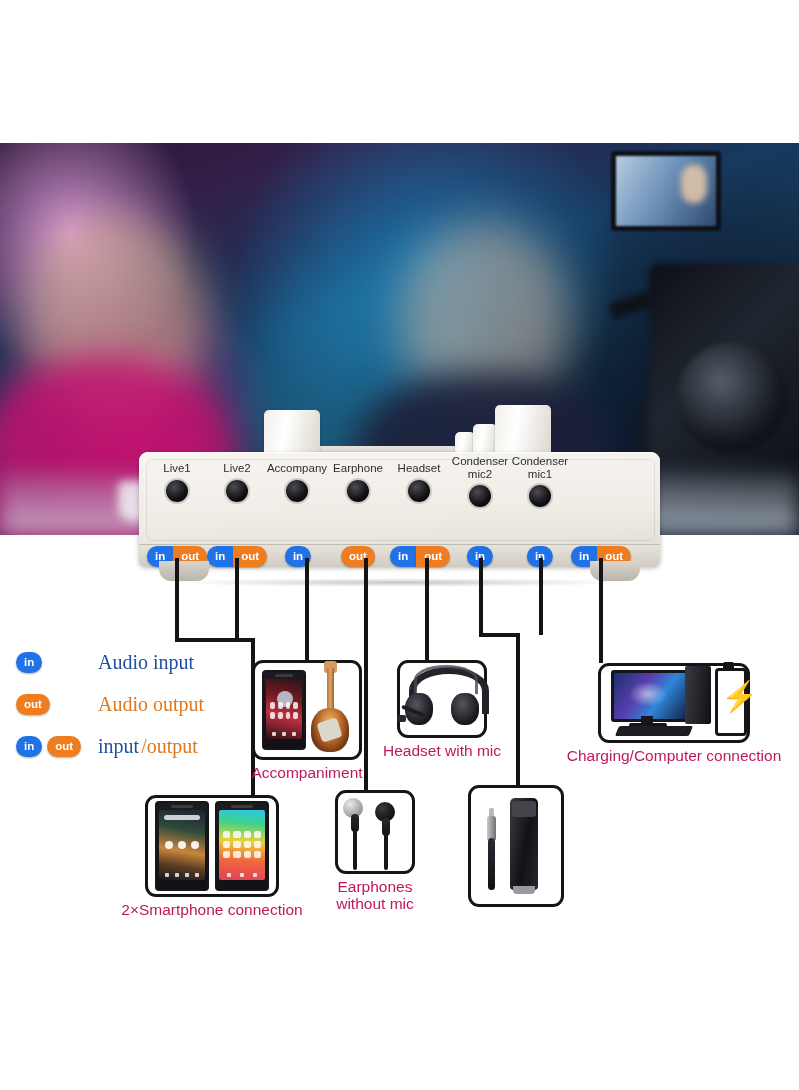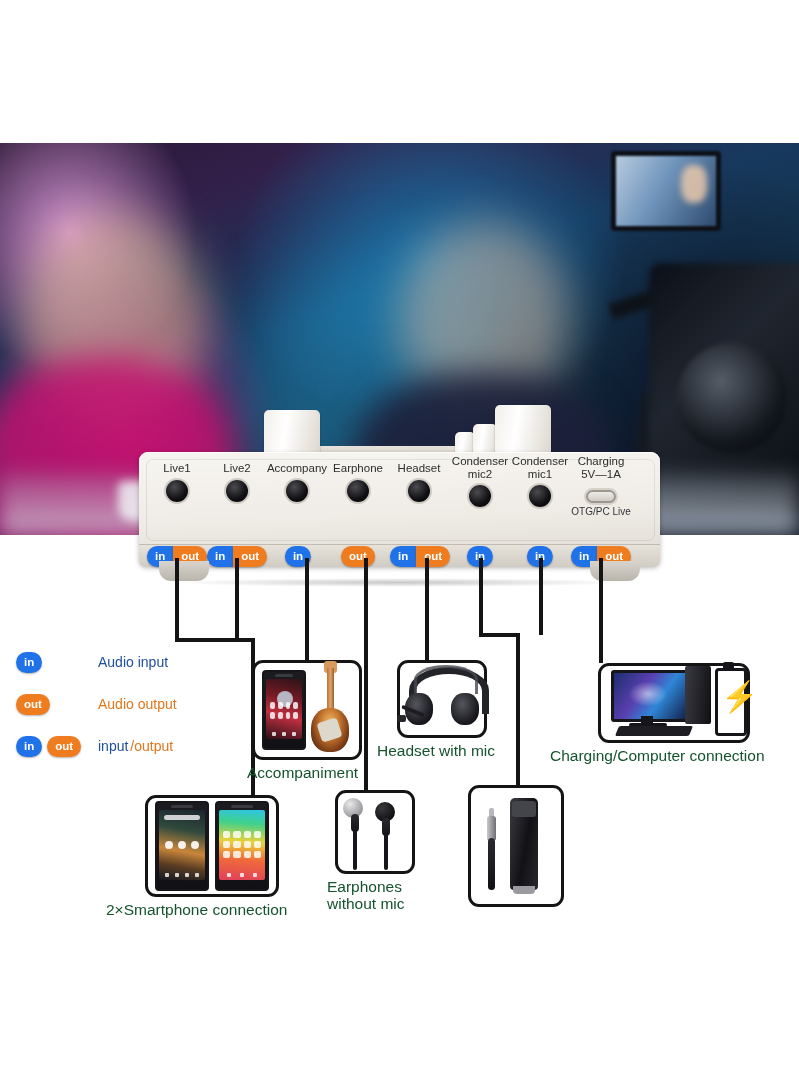--- a/index.html
+++ b/index.html
@@ -161,36 +161,36 @@
   .bdg.in{background:#1f72e8;}
   .bdg.out{background:#ef7c1f;}
   .bdg.solo{border-radius:11px;}
   .bdg.first{border-radius:11px 0 0 11px;}
   .bdg.last{border-radius:0 11px 11px 0;}
 
   
   #legend{position:absolute;left:16px;top:648px;width:240px;}
   .lg-row{display:flex;align-items:center;height:28px;margin-bottom:14px;}
   .lg-badges{display:flex;align-items:center;width:78px;}
-  .lg-text{font-size:14px;margin-left:4px;font-family:Liberation Sans, sans-serif;}
+  .lg-text{font-size:20px;margin-left:4px;font-family:Liberation Serif, serif;}
   .t-blue{color:#1f4fa0;}
   .t-orange{color:#e0771c;}
 
   
   #wires{position:absolute;left:0;top:0;width:799px;height:1090px;pointer-events:none;}
 
   
   .callout{position:absolute;}
   .cbox{
     border:3.5px solid #141414;border-radius:11px;background:#ffffff;
     display:flex;align-items:center;justify-content:center;
     box-sizing:border-box;
   }
   .clabel{
-    font-size:15.5px;color:#14532d;margin-top:4px;line-height:17px;
+    text-align:center;font-size:15.5px;color:#be185d;margin-top:4px;line-height:17px;
     font-family:"Liberation Sans", sans-serif;white-space:nowrap;
   }
   .clabel.two{white-space:normal;}
 
   
   .phone{border-radius:4px;position:relative;overflow:hidden;border:2px solid #15151a;}
   .phone-dark{background:linear-gradient(175deg,#1b1b20,#111115);}
   .ph-screen{position:absolute;left:2px;right:2px;top:7px;bottom:9px;border-radius:2px;overflow:hidden;}
   .aurora{background:linear-gradient(190deg,#1b2430 0%,#2f4a3c 30%,#c9863b 58%,#5a3c22 78%,#141820 100%);}
   .colorful{background:linear-gradient(185deg,#2ec4e8 0%,#3fd18a 20%,#e8d23a 45%,#ef6b3a 70%,#e0405a 100%);}
@@ -310,26 +310,20 @@
     <div class="port" style="left:302px;top:3px;">
       <div class="port-label">Condenser</div>
       <div class="port-label">mic2</div>
       <div class="port-hole"></div>
     </div>
     <div class="port" style="left:362px;top:3px;">
       <div class="port-label">Condenser</div>
       <div class="port-label">mic1</div>
       <div class="port-hole"></div>
     </div>
-    <div class="port" style="left:423px;top:3px;">
-      <div class="port-label">Charging</div>
-      <div class="port-label">5V—1A</div>
-      <div class="port-hole usb"></div>
-      <div class="port-sub">OTG/PC Live</div>
-    </div>
 
     <div class="dev-lip"></div>
 
     <div class="badge-row">
       <div class="badge-grp" style="left:38px;">
         <span class="bdg in first">in</span>
         <span class="bdg out last">out</span>
       </div>
       <div class="badge-grp" style="left:98px;">
         <span class="bdg in first">in</span>

